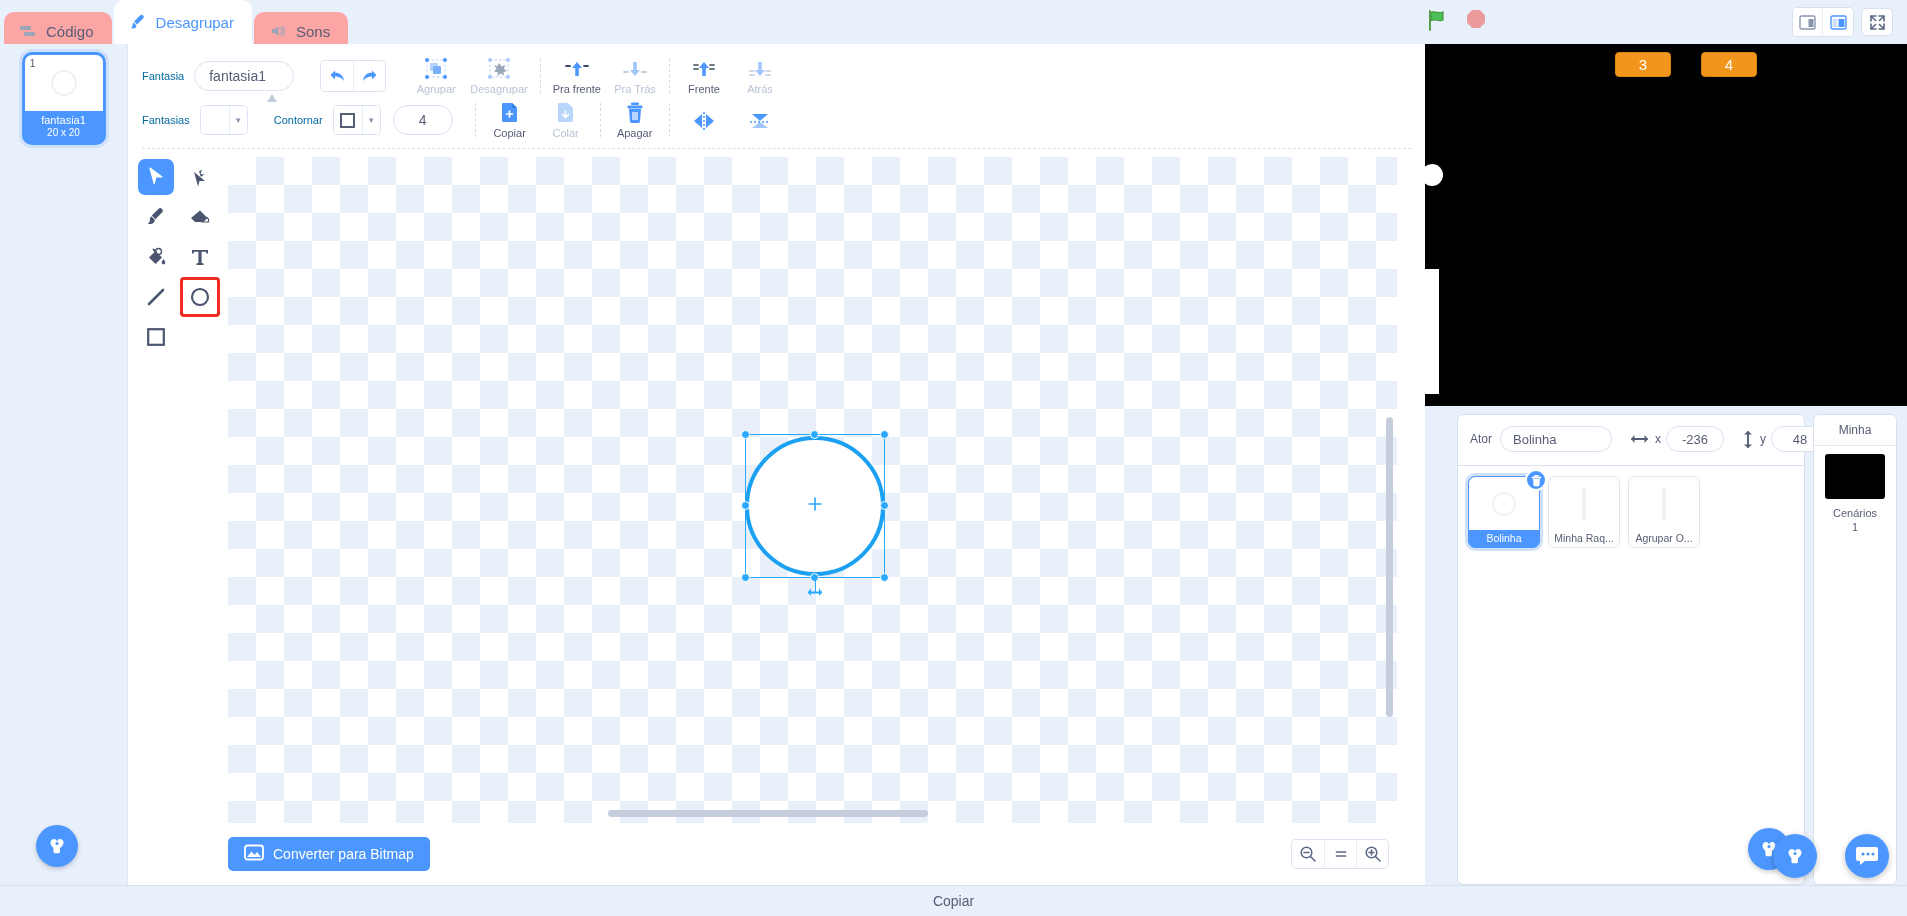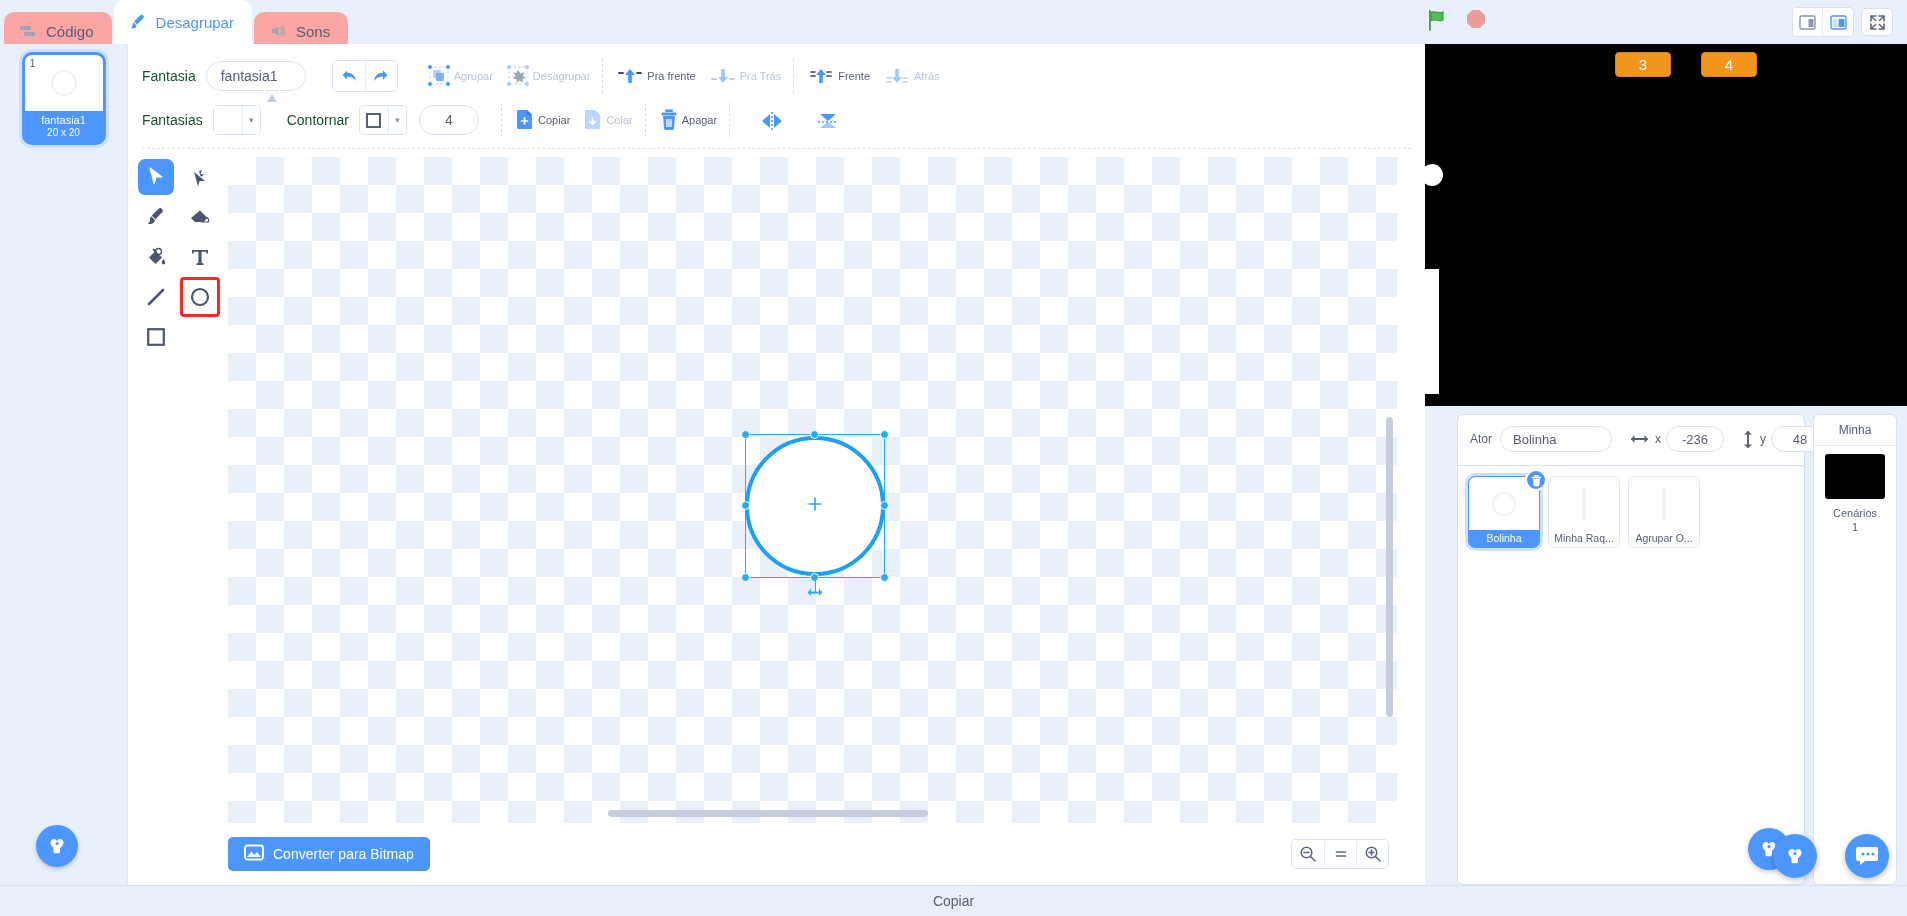--- a/index.html
+++ b/index.html
@@ -75,32 +75,32 @@
     width: 42px; height: 42px; border-radius: 50%; background: #4c97ff;
     display: flex; align-items: center; justify-content: center; cursor: pointer;
     box-shadow: 0 2px 5px rgba(0,0,0,.2);
   }
 
   
   .paint { flex: 1 1 auto; background: #fff; display: flex; flex-direction: column; min-width: 0; position: relative; }
 
   .paint-toolbar { padding: 10px 0 0 14px; }
   .tb-row { display: flex; align-items: center; height: 44px; gap: 0; }
-  .tb-label { font-size: 14px; color: #14532d; margin-right: 10px; }
+  .tb-label { font-size: 11px; color: #0369a1; margin-right: 10px; }
   .name-input {
     width: 100px; height: 30px; border: 1px solid #d9e3f2; border-radius: 16px;
     padding: 0 14px; font-size: 14px; color: #575e75; outline: none;
     font-family: "Liberation Sans", sans-serif; background: #fff;
   }
   .undo-group { display: flex; margin-left: 26px; border: 1px solid #d9e3f2; border-radius: 5px; overflow: hidden; }
   .undo-btn { width: 32px; height: 30px; display: flex; align-items: center; justify-content: center; background: #fff; cursor: pointer; }
   .undo-btn + .undo-btn { border-left: 1px solid #e5ecf7; }
 
   .tb-item {
-    display: flex; flex-direction: row; align-items: center; justify-content: flex-end;
+    display: flex; flex-direction: column; align-items: center; justify-content: flex-end;
     min-width: 56px; padding: 0 6px; cursor: pointer; gap: 2px;
   }
   .tb-item .ico { height: 24px; display: flex; align-items: flex-end; }
   .tb-item .cap { font-size: 11px; color: #575e75; white-space: nowrap; }
   .tb-item.disabled .cap { color: #b9c3d6; }
   .tb-sep { width: 0; border-left: 1px dashed #d3ddee; height: 34px; margin: 0 6px; }
 
   .swatch-wrap { display: flex; border: 1px solid #d9e3f2; border-radius: 5px; overflow: hidden; height: 30px; }
   .swatch { width: 28px; background: #fff; display: flex; align-items: center; justify-content: center; }
   .swatch-arrow {

